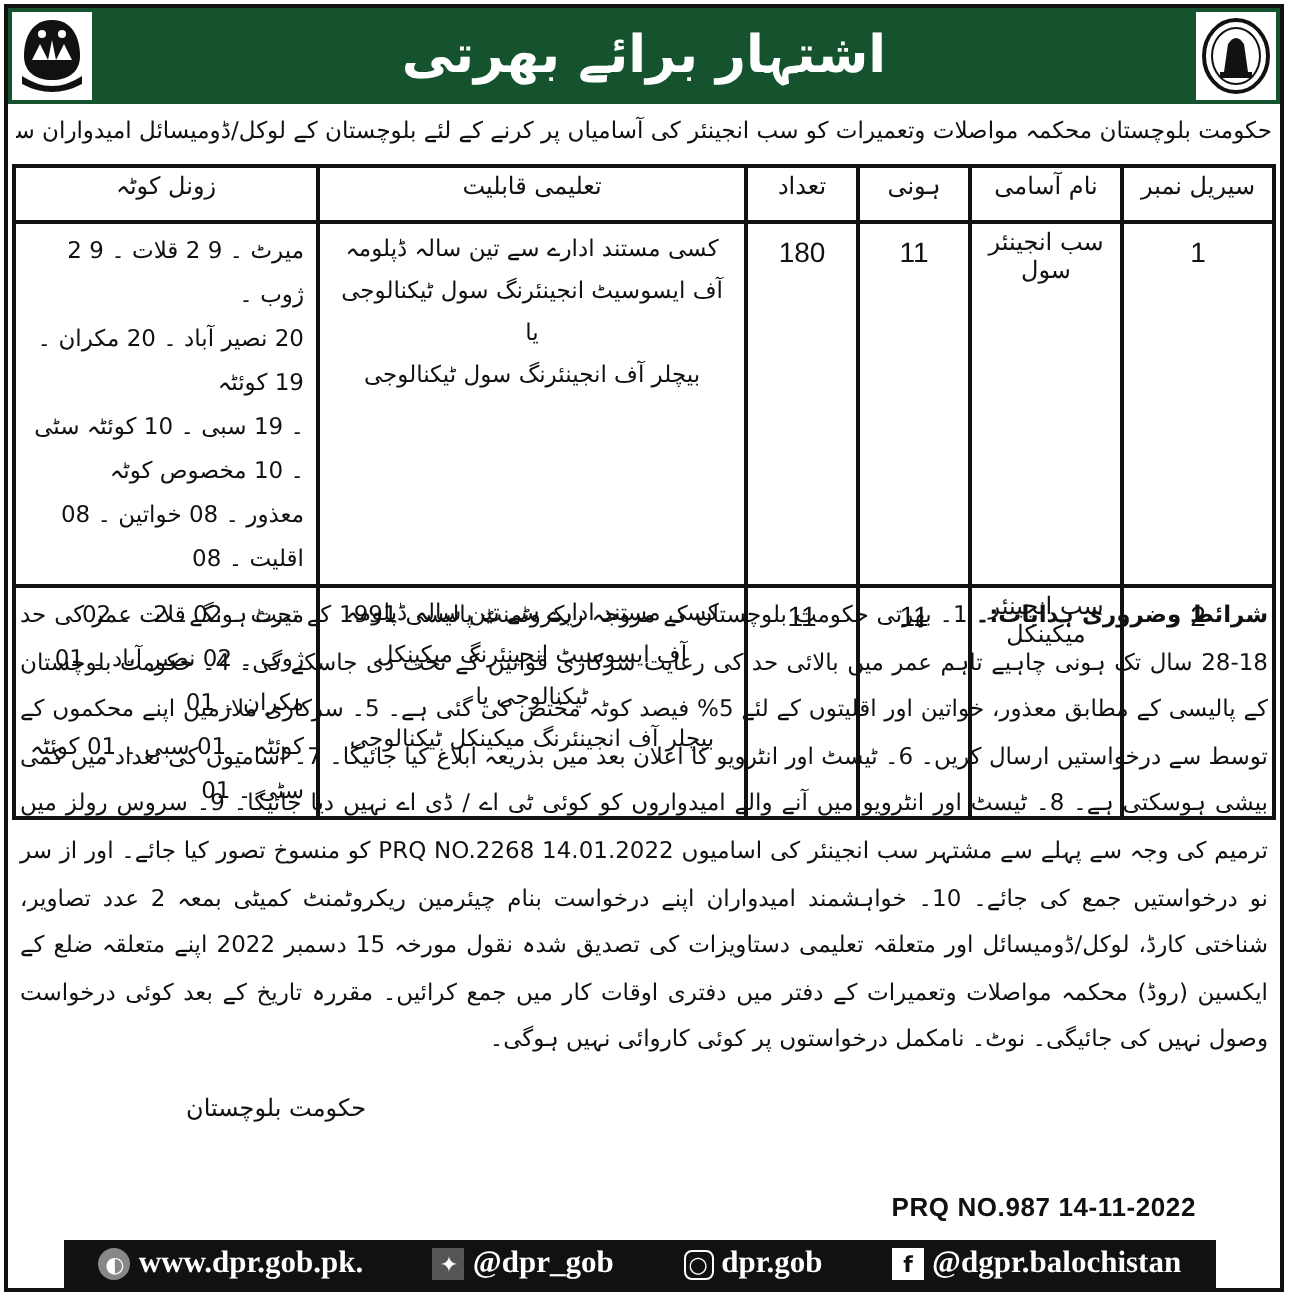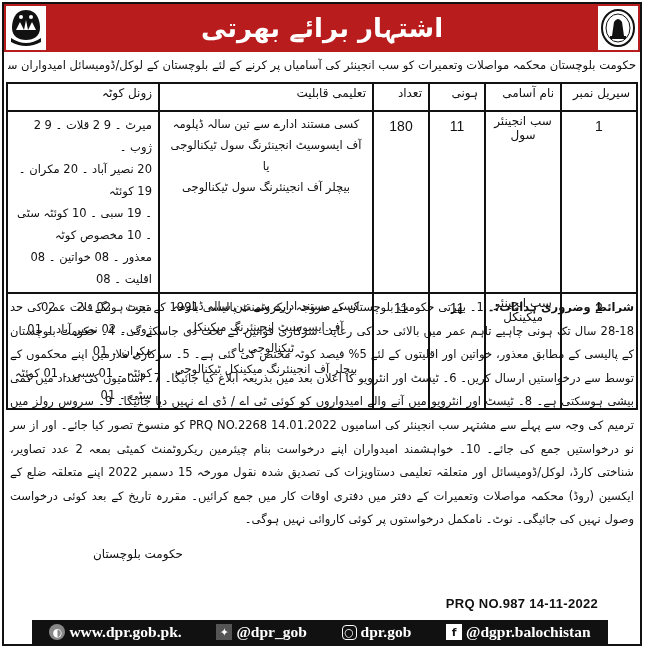--- a/index.html
+++ b/index.html
@@ -1,26 +1,26 @@
 <!DOCTYPE html>
 <html><head>
 <meta charset="utf-8">
 <style>
   html, body { margin: 0; padding: 0; background: #ffffff; }
   body { width: 646px; height: 650px; overflow: hidden; font-family: "DejaVu Sans", sans-serif; color: #111; }
   .page { position: absolute; left: 2px; top: 2px; width: 640px; height: 644px; border: 2px solid #111; box-sizing: border-box; background: #fff; }
-  .header { position: absolute; left: 0; top: 0; width: 636px; height: 48px; background: #b91c1c; }
+  .header { position: absolute; left: 0; top: 0; width: 636px; height: 48px; background: #14532d; }
   .logo { position: absolute; top: 2px; width: 40px; height: 44px; background: #fff; display: flex; align-items: center; justify-content: center; }
   .logo.left { left: 2px; }
   .logo.right { right: 2px; }
   .title { position: absolute; left: 60px; right: 60px; top: 4px; text-align: center; color: #fff; font-size: 26px; font-weight: bold; direction: rtl; line-height: 40px; }
   .intro { position: absolute; left: 4px; right: 4px; top: 50px; height: 22px; font-size: 11.5px; direction: rtl; text-align: right; line-height: 22px; white-space: nowrap; overflow: hidden; }
   table.posts { position: absolute; left: 2px; top: 78px; width: 632px; border-collapse: collapse; direction: rtl; font-size: 11px; }
   table.posts th, table.posts td { border: 2px solid #111; padding: 2px 6px; vertical-align: top; }
-  table.posts th { font-weight: normal; height: 22px; text-align: right; font-size: 12px; }
+  table.posts th { font-weight: normal; height: 22px; font-size: 12px; }
   table.posts td.num { text-align: center; font-family: "Liberation Sans", sans-serif; font-size: 14px; padding-top: 6px; }
   table.posts td.name { text-align: center; font-size: 12px; }
   table.posts td.qual { text-align: center; line-height: 21px; font-size: 11.5px; }
   table.posts td.zone { text-align: right; line-height: 22px; font-size: 11.5px; border-radius: 22px; }
   table.posts tr.r1 td { height: 104px; }
   table.posts tr.r2 td { height: 82px; }
   .terms { position: absolute; left: 6px; right: 6px; top: 292px; font-size: 11.5px; direction: rtl; text-align: justify; line-height: 23.6px; }
   .terms b { font-weight: bold; }
   .signature { position: absolute; left: 34px; top: 536px; width: 200px; text-align: center; direction: rtl; font-size: 12px; line-height: 28px; }
   .prq { position: absolute; right: 42px; top: 592px; font-family: "Liberation Sans", sans-serif; font-size: 13px; font-weight: bold; letter-spacing: 0.3px; }

